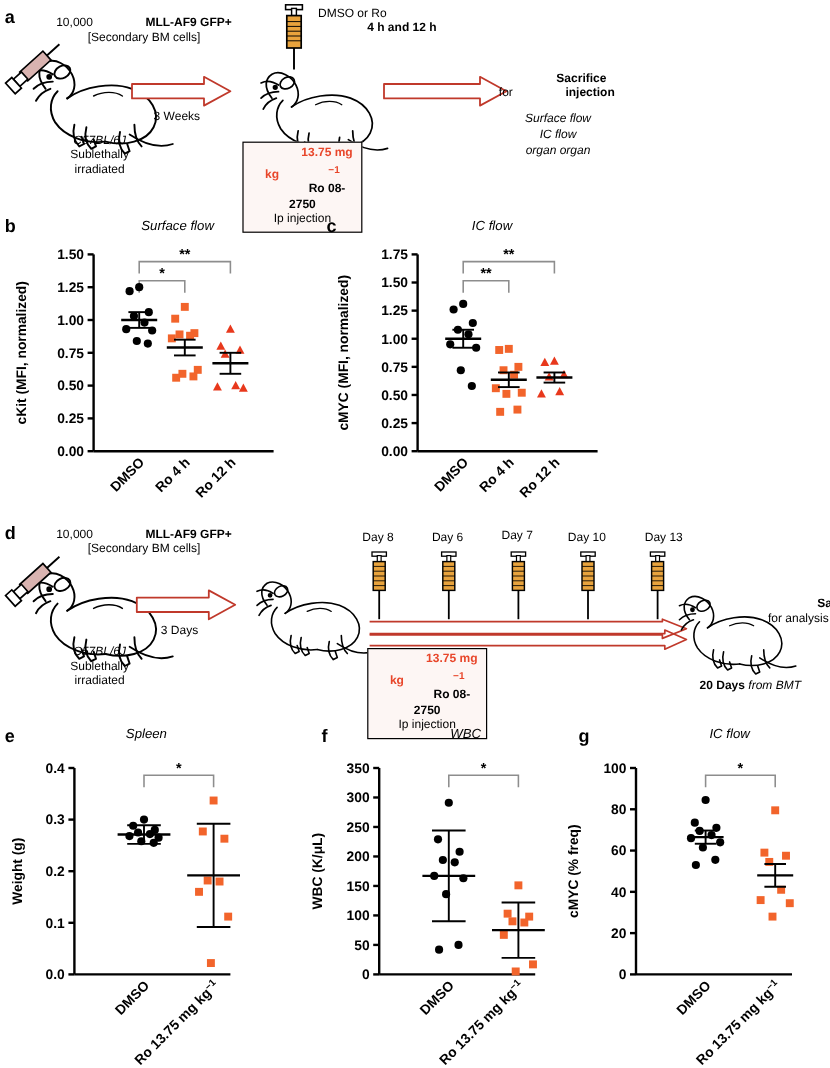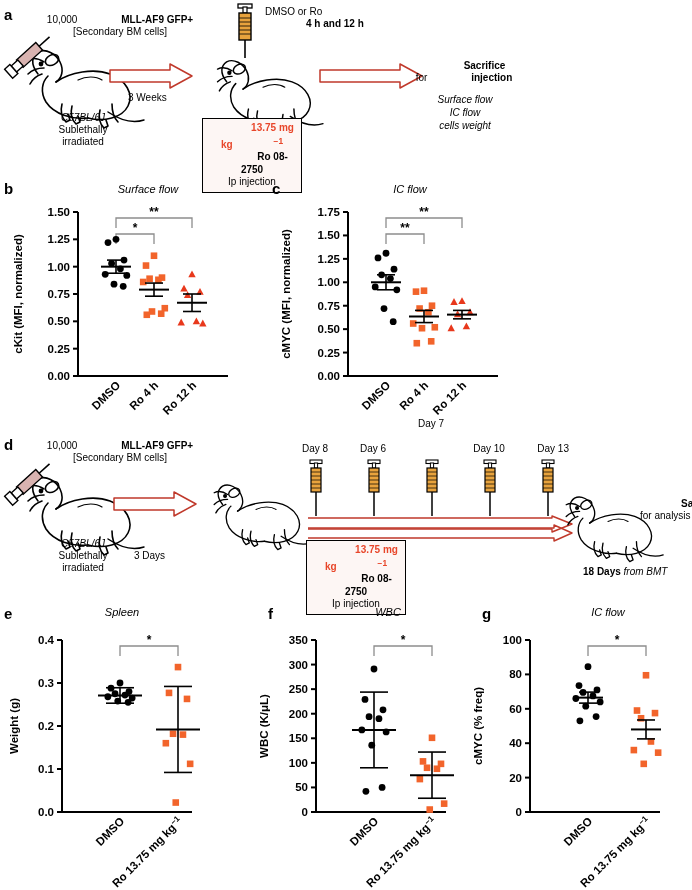--- a/index.html
+++ b/index.html
@@ -168,21 +168,21 @@
 </svg>
 
 <div class="txt c" style="left:414px; top:60px; width:100px;">
   <span class="b">Sacrifice</span><br>
   <span>for </span><span class="b">injection</span>
 </div>
 
 <div class="txt c i" style="left:410px; top:93px; width:110px; line-height:13px;">
   <span>Surface flow</span><br>
   <span>IC flow</span><br>
-  <span>cells weight</span>
+  <span>organ organ</span>
 </div>
 
 <div class="panel-letter" style="left:4px; top:180px;">b</div>
 <div class="chart-title" style="left:58px; top:183px; width:180px;">Surface flow</div>
 <svg id="chart-b" class="sch" style="left:0px; top:196px;" width="260" height="224">
     <line x1="78" y1="16" x2="78" y2="180" class="axis-line"></line>
     <line x1="78" y1="180" x2="228" y2="180" class="axis-line"></line>
     <line x1="73" y1="180" x2="78" y2="180" class="tick"></line>
     <text x="70" y="184" class="ticklbl" text-anchor="end">0.00</text>
     <line x1="73" y1="152.66666666666666" x2="78" y2="152.66666666666666" class="tick"></line>
@@ -461,21 +461,21 @@
 
 <div class="txt c" style="left:28px; top:538px; width:110px;">
   <span class="i">C57BL/6J</span><br>
   <span>Sublethally</span><br>
   <span>irradiated</span>
 </div>
 
 <svg class="sch" style="left:112px; top:490px;" width="86" height="28" viewBox="0 0 86 28">
   <path d="M2 8 L62 8 L62 2 L84 14 L62 26 L62 20 L2 20 Z" fill="#fff" stroke="#C0392B" stroke-width="1.5" stroke-linejoin="round"></path>
 </svg>
-<div class="txt" style="left:134px; top:520px;margin-top:30px;">3 Days</div>
+<div class="txt" style="left:134px; top:520px;">3 Days</div>
 
 <svg class="sch" style="left:196px; top:466px;" width="120" height="92" viewBox="0 0 140 110">
   <g fill="none" stroke="#000" stroke-width="1.6" stroke-linecap="round" stroke-linejoin="round">
     <path d="M30 46 C22 36 24 28 30 24 C38 20 48 26 52 34 C56 42 54 50 48 54"></path>
     <path d="M48 54 C62 44 86 40 102 46 C118 52 126 66 120 78 C114 90 96 94 80 90"></path>
     <path d="M80 90 C64 92 46 86 38 74 C32 64 34 54 40 48"></path>
     <path d="M100 84 C112 92 124 96 136 92" stroke-width="1.5"></path>
     <path d="M36 34 C30 30 24 30 20 32"></path>
     <path d="M36 40 C30 40 24 42 20 46"></path>
     <path d="M34 46 C28 48 24 52 22 56"></path>
@@ -507,21 +507,21 @@
       <rect x="4" y="2" width="12" height="3.5" fill="#fff" stroke="#000" stroke-width="1.1"></rect>
       <rect x="8.4" y="5" width="3.2" height="5" fill="#fff" stroke="#000" stroke-width="1"></rect>
       <rect x="5" y="10" width="10" height="24" fill="#e8a33d" stroke="#000" stroke-width="1.2"></rect>
       <line x1="5" y1="14" x2="15" y2="14" stroke="#000" stroke-width="0.7"></line>
       <line x1="5" y1="18" x2="15" y2="18" stroke="#000" stroke-width="0.7"></line>
       <line x1="5" y1="22" x2="15" y2="22" stroke="#000" stroke-width="0.7"></line>
       <line x1="5" y1="26" x2="15" y2="26" stroke="#000" stroke-width="0.7"></line>
       <line x1="5" y1="30" x2="15" y2="30" stroke="#000" stroke-width="0.7"></line>
       <line x1="10" y1="34" x2="10" y2="58" stroke="#000" stroke-width="1.5"></line>
     </svg>
-    <div class="txt c" style="left: 409px; top: 418px; width: 44px;">Day 7</div>
+    <div class="txt c" style="left: 409px; top: 441px; width: 44px;">Day 7</div>
     <svg class="sch" width="20" height="60" viewBox="0 0 20 60" style="left: 422px; top: 458px;">
       <rect x="4" y="2" width="12" height="3.5" fill="#fff" stroke="#000" stroke-width="1.1"></rect>
       <rect x="8.4" y="5" width="3.2" height="5" fill="#fff" stroke="#000" stroke-width="1"></rect>
       <rect x="5" y="10" width="10" height="24" fill="#e8a33d" stroke="#000" stroke-width="1.2"></rect>
       <line x1="5" y1="14" x2="15" y2="14" stroke="#000" stroke-width="0.7"></line>
       <line x1="5" y1="18" x2="15" y2="18" stroke="#000" stroke-width="0.7"></line>
       <line x1="5" y1="22" x2="15" y2="22" stroke="#000" stroke-width="0.7"></line>
       <line x1="5" y1="26" x2="15" y2="26" stroke="#000" stroke-width="0.7"></line>
       <line x1="5" y1="30" x2="15" y2="30" stroke="#000" stroke-width="0.7"></line>
       <line x1="10" y1="34" x2="10" y2="58" stroke="#000" stroke-width="1.5"></line>
@@ -581,21 +581,21 @@
     <path d="M70 52 C78 48 88 48 94 52" stroke-width="1.2"></path>
   </g>
 </svg>
 
 <div class="txt" style="left:640px; top:498px; text-align:left;">
   <span class="b">Sacrifice</span><br>
   <span>for analysis</span>
 </div>
 
 <div class="txt" style="left:542px; top:566px;">
-  <span class="b">18 Days</span><span class="i"> from BMT</span>
+  <span class="b">20 Days</span><span class="i"> from BMT</span>
 </div>
 
 <div class="panel-letter" style="left:4px; top:605px;">e</div>
 <div class="chart-title" style="left:42px; top:606px; width:160px;">Spleen</div>
 <svg id="chart-e" class="sch" style="left:0px; top:618px;" width="232" height="272">
     <line x1="62" y1="22" x2="62" y2="194" class="axis-line"></line>
     <line x1="62" y1="194" x2="192" y2="194" class="axis-line"></line>
     <line x1="57" y1="194" x2="62" y2="194" class="tick"></line>
     <text x="54" y="198" class="ticklbl" text-anchor="end">0.0</text>
     <line x1="57" y1="151" x2="62" y2="151" class="tick"></line>

